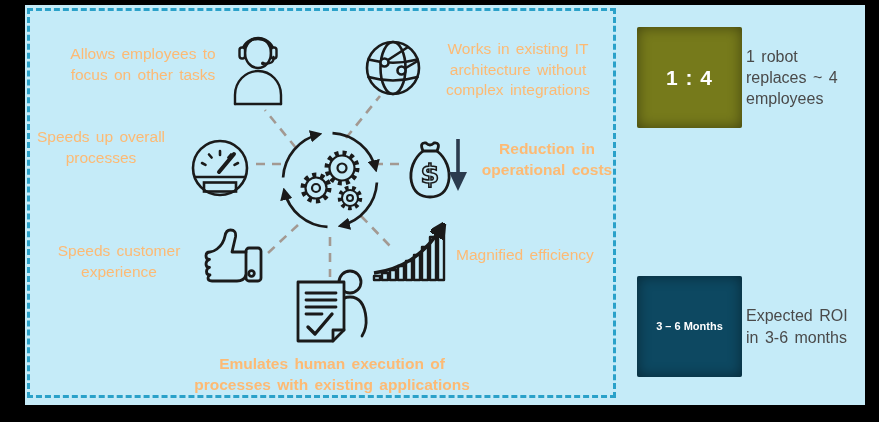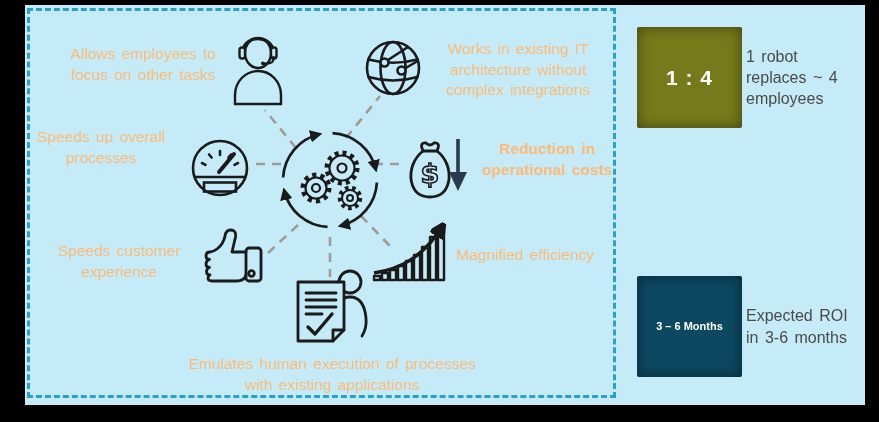--- a/index.html
+++ b/index.html
@@ -15,21 +15,21 @@
   .benefit-label{
     position:absolute;color:#fdba74;font-size:15.5px;line-height:1.33;
     text-align:center;word-spacing:2px;
   }
   .lbl-allows{left:52px;top:44px;width:182px;}
   .lbl-works{left:430px;top:39px;width:176px;}
   .lbl-speeds{left:30px;top:127px;width:142px;}
   .lbl-reduction{left:481px;top:139px;width:132px;font-weight:bold;}
   .lbl-enhance{left:42px;top:241px;width:154px;}
   .lbl-magnified{left:456px;top:245px;width:160px;text-align:left;}
-  .lbl-emulates{left:182px;top:354px;width:300px;}
+  .lbl-emulates{left:182px;top:354px;width:300px;font-weight:bold;}
   .icon{position:absolute;}
   .icon svg{display:block;}
   .overlay{position:absolute;left:0;top:0;width:879px;height:422px;pointer-events:none;}
   
   .stat-row{position:absolute;left:637px;width:228px;height:101px;display:flex;align-items:center;}
   .stat-row-0{top:27px;}
   .stat-row-1{top:151px;}
   .stat-row-2{top:276px;}
   .stat-box{
     width:105px;height:101px;flex:0 0 105px;display:flex;align-items:center;justify-content:center;

